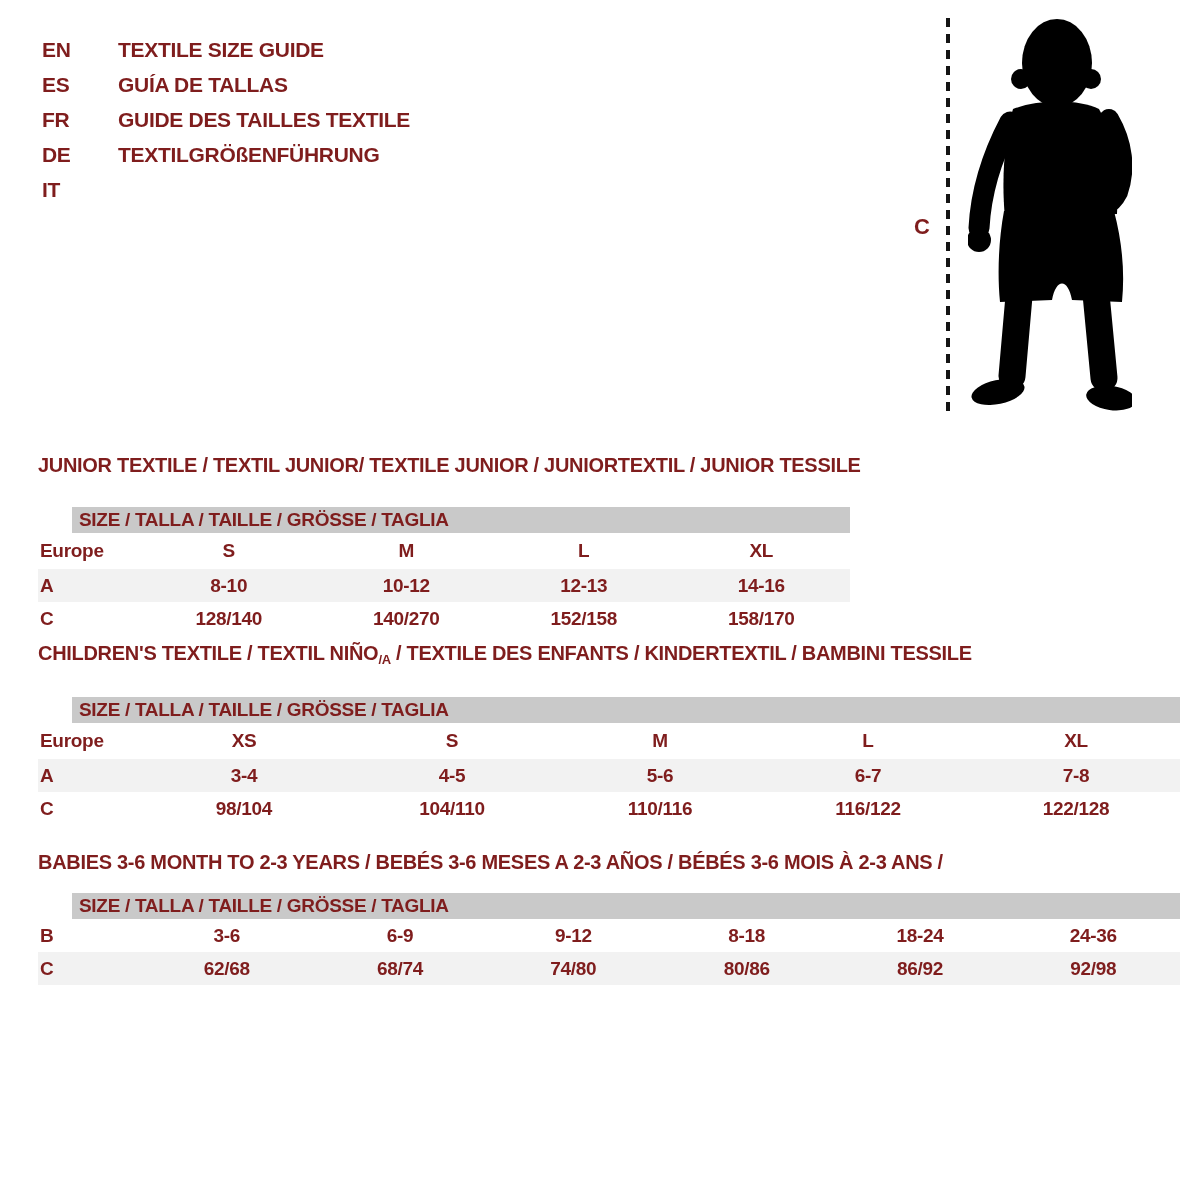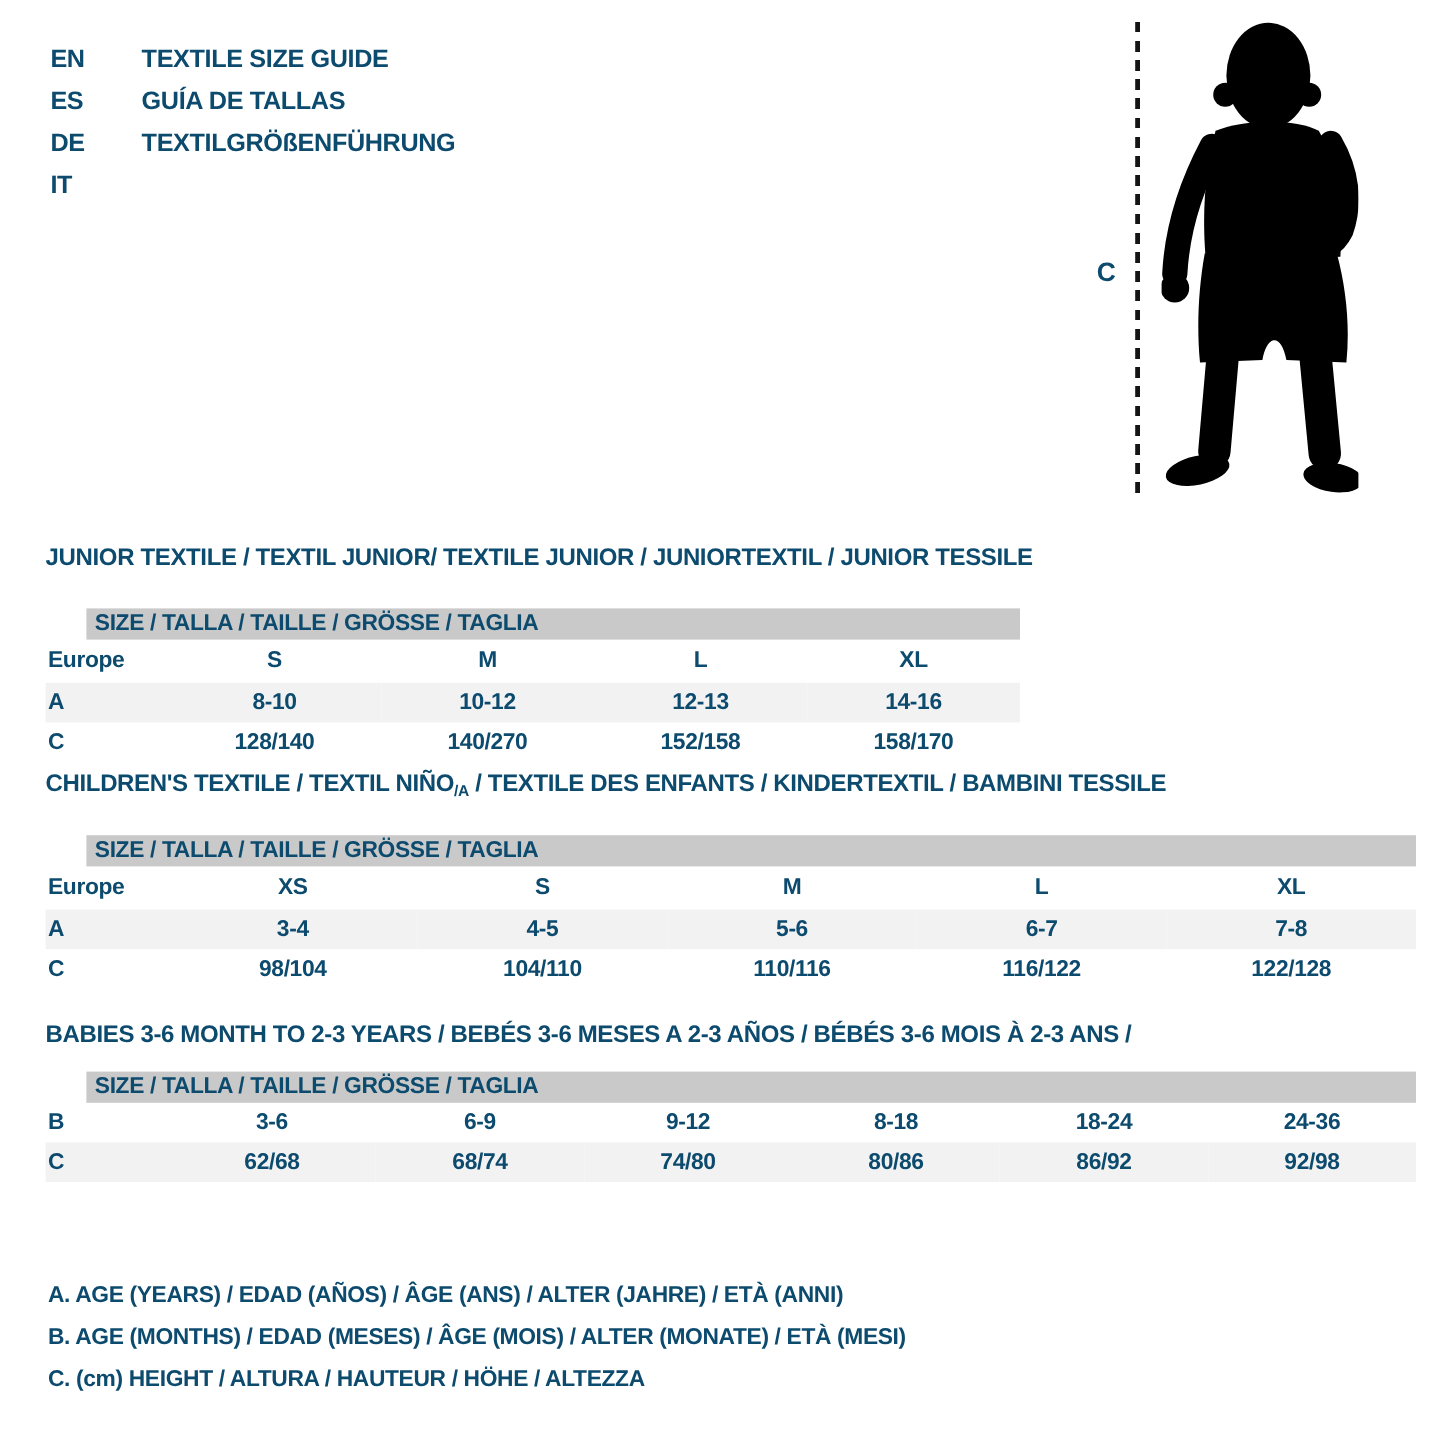--- a/index.html
+++ b/index.html
@@ -1,18 +1,18 @@
 <!DOCTYPE html>
 <html><head>
 <meta charset="utf-8">
 <style>
   html,body{margin:0;padding:0;background:#fff;}
   #canvas{
     position:relative;width:1200px;height:1200px;background:#ffffff;
-    font-family:"Liberation Sans",sans-serif;font-weight:700;color:#0c4a6e;
+    font-family:"Liberation Sans",sans-serif;font-weight:700;color:#7f1d1d;
     overflow:hidden;letter-spacing:-0.3px;
   }
   
   .lang-block{position:absolute;left:42px;top:32px;font-size:21px;line-height:35px;}
   .lang-row{display:flex;}
   .lang-code{width:76px;flex:0 0 76px;}
   
   .figure{position:absolute;left:912px;top:14px;width:240px;height:410px;}
   .measure-label{position:absolute;left:2px;top:200px;font-size:22px;}
   .dash-line{
@@ -56,20 +56,24 @@
   <div class="lang-block">
     <div class="lang-row">
       <span class="lang-code">EN</span>
       <span class="lang-label">TEXTILE SIZE GUIDE</span>
     </div>
     <div class="lang-row">
       <span class="lang-code">ES</span>
       <span class="lang-label">GUÍA DE TALLAS</span>
     </div>
     <div class="lang-row">
+      <span class="lang-code">FR</span>
+      <span class="lang-label">GUIDE DES TAILLES TEXTILE</span>
+    </div>
+    <div class="lang-row">
       <span class="lang-code">DE</span>
       <span class="lang-label">TEXTILGRÖßENFÜHRUNG</span>
     </div>
     <div class="lang-row">
       <span class="lang-code">IT</span>
     </div>
   </div>
 
   <div class="figure">
     <span class="measure-label">C</span>
@@ -183,19 +187,14 @@
         <td>68/74</td>
         <td>74/80</td>
         <td>80/86</td>
         <td>86/92</td>
         <td>92/98</td>
       </tr>
     </tbody>
       </table>
   </div>
 
-  <div class="legend">
-    <div>A. AGE (YEARS) / EDAD (AÑOS) / ÂGE (ANS) / ALTER (JAHRE) / ETÀ (ANNI)</div>
-    <div>B. AGE (MONTHS) / EDAD (MESES) / ÂGE (MOIS) / ALTER (MONATE) / ETÀ (MESI)</div>
-    <div>C. (cm) HEIGHT / ALTURA / HAUTEUR / HÖHE / ALTEZZA</div>
-  </div>
 
 </div>
 
 </body></html>

